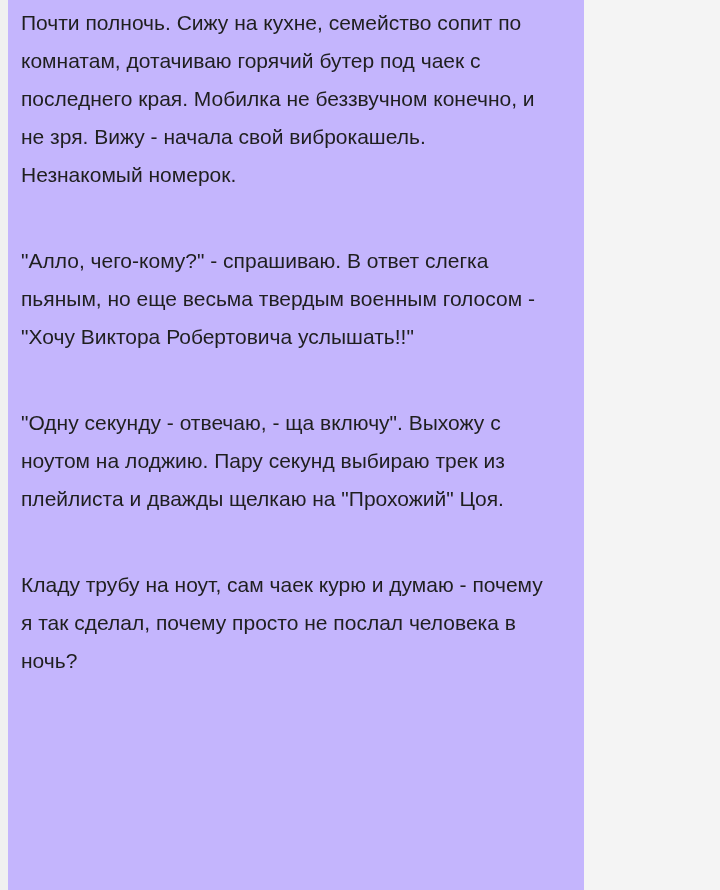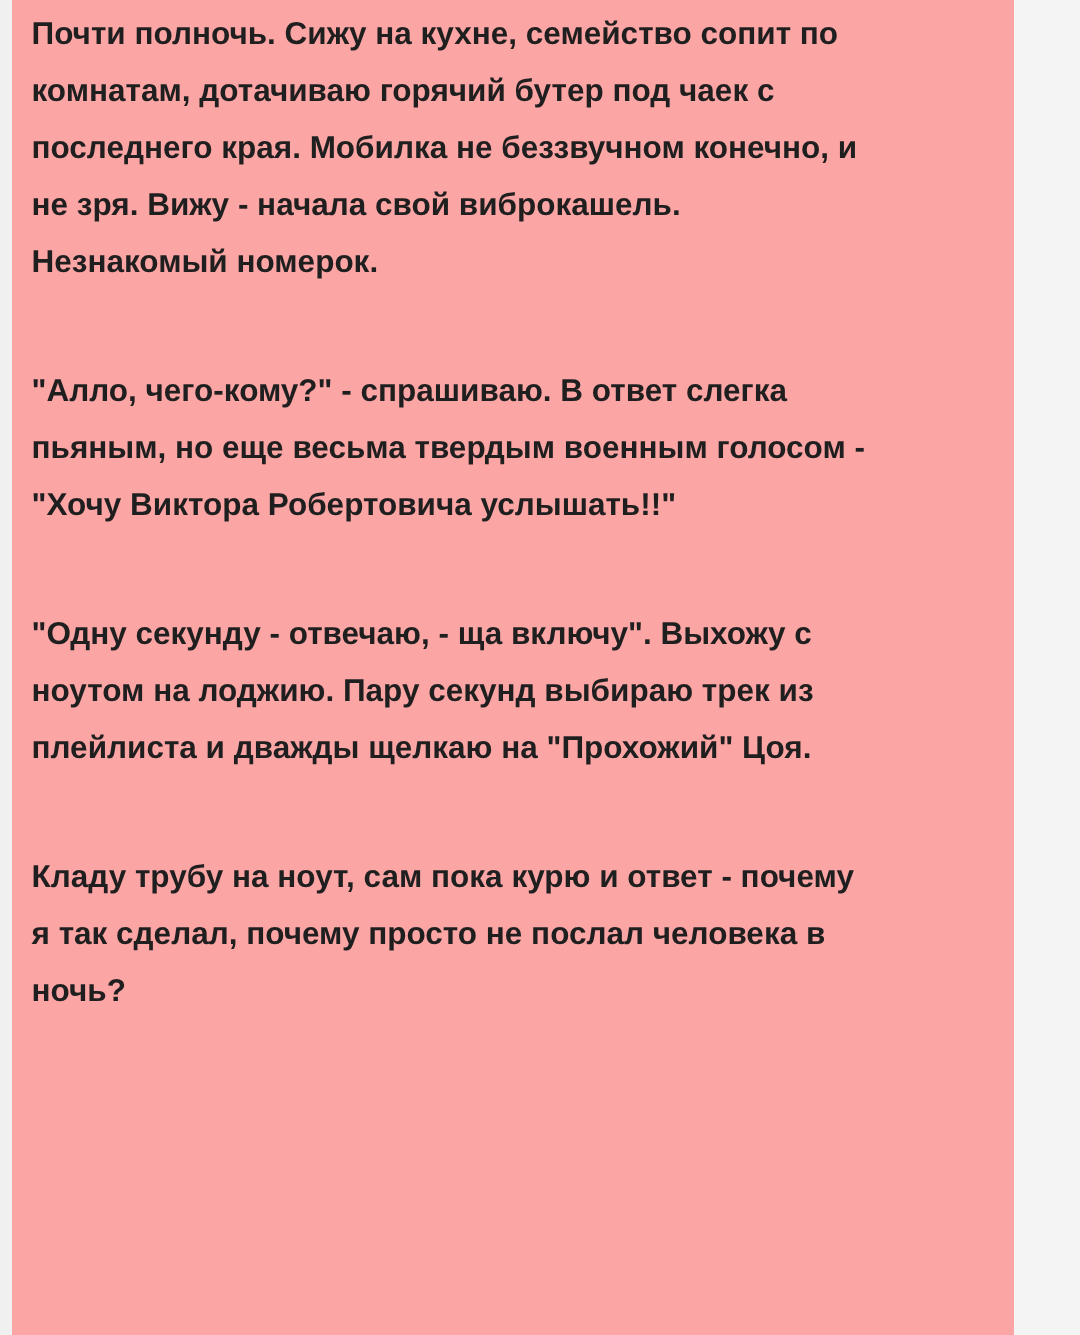--- a/index.html
+++ b/index.html
@@ -8,25 +8,24 @@
     padding: 0;
   }
   body {
     width: 720px;
     height: 890px;
     background: #f4f4f4;
     font-family: "Liberation Sans", "DejaVu Sans", sans-serif;
   }
   .page {
     position: relative;
-    width: 676px;
+    width: 584px;
     height: 890px;
-    background: #fca5a5;
+    background: #c4b5fd;
     overflow: hidden;
-    font-weight: bold;
   }
   .left-gutter {
     position: absolute;
     left: 0;
     top: 0;
     width: 8px;
     height: 100%;
     background: #f0f0f0;
   }
   .story {
@@ -55,17 +54,17 @@
 комнатам, дотачиваю горячий бутер под чаек с
 последнего края. Мобилка не беззвучном конечно, и
 не зря. Вижу - начала свой виброкашель.
 Незнакомый номерок.</p>
     <p>"Алло, чего-кому?" - спрашиваю. В ответ слегка
 пьяным, но еще весьма твердым военным голосом -
 "Хочу Виктора Робертовича услышать!!"</p>
     <p>"Одну секунду - отвечаю, - ща включу". Выхожу с
 ноутом на лоджию. Пару секунд выбираю трек из
 плейлиста и дважды щелкаю на "Прохожий" Цоя.</p>
-    <p>Кладу трубу на ноут, сам пока курю и ответ - почему
+    <p>Кладу трубу на ноут, сам чаек курю и думаю - почему
 я так сделал, почему просто не послал человека в
 ночь?</p>
   </div>
 </div>
 
 </body></html>

